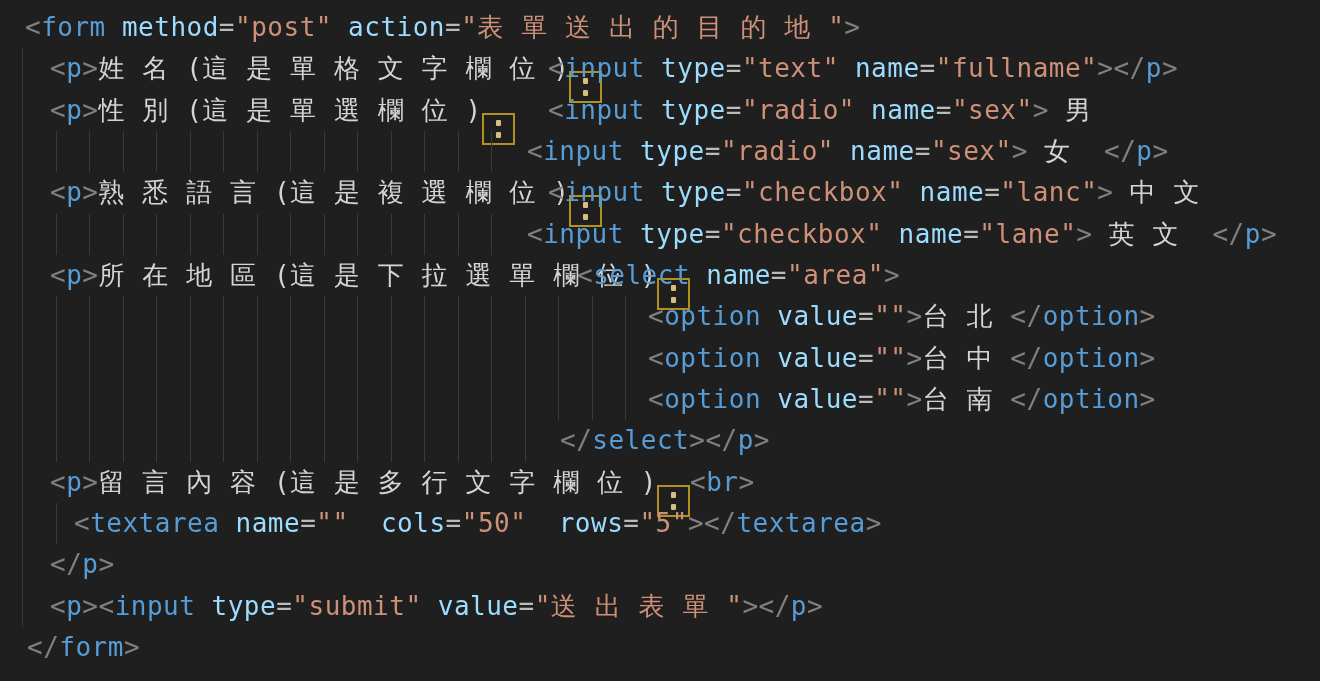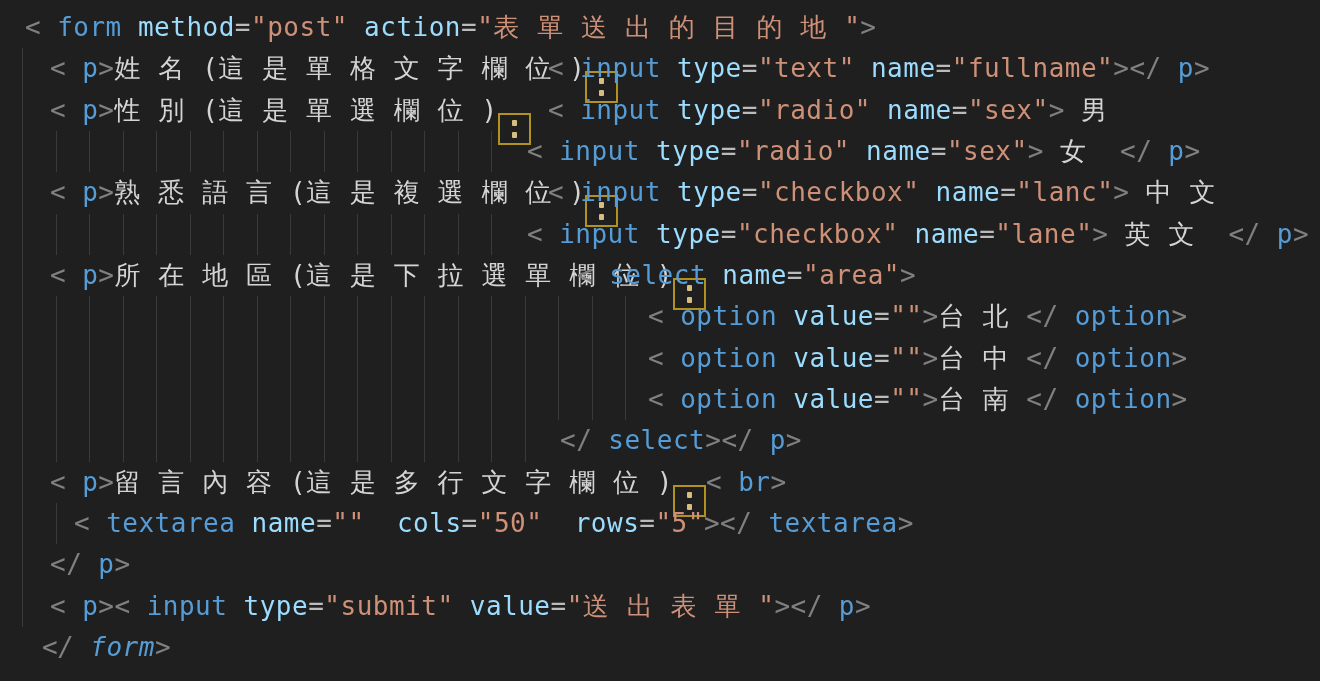--- a/index.html
+++ b/index.html
@@ -14,21 +14,21 @@
     font-size:26px;line-height:41.3px;letter-spacing:0.5px;
     cursor:text;
   }
   .line{position:relative;height:41.33px;white-space:pre;}
   .seg{position:absolute;top:0;}
   .guide{
     position:absolute;top:0;width:1px;height:100%;
     background:var(--c-guide,#3a3a3a);
   }
   .tk-p{color:var(--c-punctuation,#808080);}
-  .tk-t{color:var(--c-tag,#569cd6);margin-left:16px;}
+  .tk-t{color:var(--c-tag,#569cd6);}
   .tk-a{color:var(--c-attribute,#9cdcfe);}
   .tk-e{color:var(--c-equals,#bbbbbb);}
   .tk-s{color:var(--c-string,#ce9178);}
   .tk-x{color:var(--c-text,#d4d4d4);}
   .tk-c{color:var(--c-text,#d4d4d4);letter-spacing:17.85px;}
   .tk-sc{color:var(--c-string,#ce9178);letter-spacing:17.85px;}
   .ubox{
     display:inline-flex;flex-direction:column;justify-content:center;align-items:center;
     gap:6px;box-sizing:border-box;width:33px;height:32px;
     border:2px solid var(--c-unicode_box_border,#b1911f);
@@ -49,14 +49,14 @@
     <div class="line"><i class="guide" style="left: 22px;"></i><i class="guide" style="left: 55.5px;"></i><i class="guide" style="left: 89px;"></i><i class="guide" style="left: 122.5px;"></i><i class="guide" style="left: 156px;"></i><i class="guide" style="left: 189.5px;"></i><i class="guide" style="left: 223px;"></i><i class="guide" style="left: 256.5px;"></i><i class="guide" style="left: 290px;"></i><i class="guide" style="left: 323.5px;"></i><i class="guide" style="left: 357px;"></i><i class="guide" style="left: 390.5px;"></i><i class="guide" style="left: 424px;"></i><i class="guide" style="left: 457.5px;"></i><i class="guide" style="left: 491px;"></i><span class="seg" style="left: 527px;"><span class="tk-p">&lt;</span><span class="tk-t">input</span><span class="tk-x"> </span><span class="tk-a">type</span><span class="tk-e">=</span><span class="tk-s">"checkbox"</span><span class="tk-x"> </span><span class="tk-a">name</span><span class="tk-e">=</span><span class="tk-s">"lane"</span><span class="tk-p">&gt;</span><span class="tk-x"> </span><span class="tk-c">英文</span><span class="tk-x"> </span><span class="tk-p">&lt;/</span><span class="tk-t">p</span><span class="tk-p">&gt;</span></span></div>
     <div class="line"><i class="guide" style="left: 22px;"></i><span class="seg" style="left: 50px;"><span class="tk-p">&lt;</span><span class="tk-t">p</span><span class="tk-p">&gt;</span><span class="tk-c">所在地區</span><span class="tk-x">(</span><span class="tk-c">這是下拉選單欄位</span><span class="tk-x">)</span><span class="ubox" title="："><i></i><i></i></span></span><span class="seg" style="left: 577px;"><span class="tk-p">&lt;</span><span class="tk-t">select</span><span class="tk-x"> </span><span class="tk-a">name</span><span class="tk-e">=</span><span class="tk-s">"area"</span><span class="tk-p">&gt;</span></span></div>
     <div class="line"><i class="guide" style="left: 22px;"></i><i class="guide" style="left: 55.5px;"></i><i class="guide" style="left: 89px;"></i><i class="guide" style="left: 122.5px;"></i><i class="guide" style="left: 156px;"></i><i class="guide" style="left: 189.5px;"></i><i class="guide" style="left: 223px;"></i><i class="guide" style="left: 256.5px;"></i><i class="guide" style="left: 290px;"></i><i class="guide" style="left: 323.5px;"></i><i class="guide" style="left: 357px;"></i><i class="guide" style="left: 390.5px;"></i><i class="guide" style="left: 424px;"></i><i class="guide" style="left: 457.5px;"></i><i class="guide" style="left: 491px;"></i><i class="guide" style="left: 524.5px;"></i><i class="guide" style="left: 558px;"></i><i class="guide" style="left: 591.5px;"></i><i class="guide" style="left: 625px;"></i><span class="seg" style="left: 648px;"><span class="tk-p">&lt;</span><span class="tk-t">option</span><span class="tk-x"> </span><span class="tk-a">value</span><span class="tk-e">=</span><span class="tk-s">""</span><span class="tk-p">&gt;</span><span class="tk-c">台北</span><span class="tk-p">&lt;/</span><span class="tk-t">option</span><span class="tk-p">&gt;</span></span></div>
     <div class="line"><i class="guide" style="left: 22px;"></i><i class="guide" style="left: 55.5px;"></i><i class="guide" style="left: 89px;"></i><i class="guide" style="left: 122.5px;"></i><i class="guide" style="left: 156px;"></i><i class="guide" style="left: 189.5px;"></i><i class="guide" style="left: 223px;"></i><i class="guide" style="left: 256.5px;"></i><i class="guide" style="left: 290px;"></i><i class="guide" style="left: 323.5px;"></i><i class="guide" style="left: 357px;"></i><i class="guide" style="left: 390.5px;"></i><i class="guide" style="left: 424px;"></i><i class="guide" style="left: 457.5px;"></i><i class="guide" style="left: 491px;"></i><i class="guide" style="left: 524.5px;"></i><i class="guide" style="left: 558px;"></i><i class="guide" style="left: 591.5px;"></i><i class="guide" style="left: 625px;"></i><span class="seg" style="left: 648px;"><span class="tk-p">&lt;</span><span class="tk-t">option</span><span class="tk-x"> </span><span class="tk-a">value</span><span class="tk-e">=</span><span class="tk-s">""</span><span class="tk-p">&gt;</span><span class="tk-c">台中</span><span class="tk-p">&lt;/</span><span class="tk-t">option</span><span class="tk-p">&gt;</span></span></div>
     <div class="line"><i class="guide" style="left: 22px;"></i><i class="guide" style="left: 55.5px;"></i><i class="guide" style="left: 89px;"></i><i class="guide" style="left: 122.5px;"></i><i class="guide" style="left: 156px;"></i><i class="guide" style="left: 189.5px;"></i><i class="guide" style="left: 223px;"></i><i class="guide" style="left: 256.5px;"></i><i class="guide" style="left: 290px;"></i><i class="guide" style="left: 323.5px;"></i><i class="guide" style="left: 357px;"></i><i class="guide" style="left: 390.5px;"></i><i class="guide" style="left: 424px;"></i><i class="guide" style="left: 457.5px;"></i><i class="guide" style="left: 491px;"></i><i class="guide" style="left: 524.5px;"></i><i class="guide" style="left: 558px;"></i><i class="guide" style="left: 591.5px;"></i><i class="guide" style="left: 625px;"></i><span class="seg" style="left: 648px;"><span class="tk-p">&lt;</span><span class="tk-t">option</span><span class="tk-x"> </span><span class="tk-a">value</span><span class="tk-e">=</span><span class="tk-s">""</span><span class="tk-p">&gt;</span><span class="tk-c">台南</span><span class="tk-p">&lt;/</span><span class="tk-t">option</span><span class="tk-p">&gt;</span></span></div>
     <div class="line"><i class="guide" style="left: 22px;"></i><i class="guide" style="left: 55.5px;"></i><i class="guide" style="left: 89px;"></i><i class="guide" style="left: 122.5px;"></i><i class="guide" style="left: 156px;"></i><i class="guide" style="left: 189.5px;"></i><i class="guide" style="left: 223px;"></i><i class="guide" style="left: 256.5px;"></i><i class="guide" style="left: 290px;"></i><i class="guide" style="left: 323.5px;"></i><i class="guide" style="left: 357px;"></i><i class="guide" style="left: 390.5px;"></i><i class="guide" style="left: 424px;"></i><i class="guide" style="left: 457.5px;"></i><i class="guide" style="left: 491px;"></i><i class="guide" style="left: 524.5px;"></i><span class="seg" style="left: 560px;"><span class="tk-p">&lt;/</span><span class="tk-t">select</span><span class="tk-p">&gt;&lt;/</span><span class="tk-t">p</span><span class="tk-p">&gt;</span></span></div>
     <div class="line"><i class="guide" style="left: 22px;"></i><span class="seg" style="left: 50px;"><span class="tk-p">&lt;</span><span class="tk-t">p</span><span class="tk-p">&gt;</span><span class="tk-c">留言內容</span><span class="tk-x">(</span><span class="tk-c">這是多行文字欄位</span><span class="tk-x">)</span><span class="ubox" title="："><i></i><i></i></span><span class="tk-p">&lt;</span><span class="tk-t">br</span><span class="tk-p">&gt;</span></span></div>
     <div class="line"><i class="guide" style="left: 22px;"></i><i class="guide" style="left: 55.5px;"></i><span class="seg" style="left: 74px;"><span class="tk-p">&lt;</span><span class="tk-t">textarea</span><span class="tk-x"> </span><span class="tk-a">name</span><span class="tk-e">=</span><span class="tk-s">""</span><span class="tk-x">  </span><span class="tk-a">cols</span><span class="tk-e">=</span><span class="tk-s">"50"</span><span class="tk-x">  </span><span class="tk-a">rows</span><span class="tk-e">=</span><span class="tk-s">"5"</span><span class="tk-p">&gt;&lt;/</span><span class="tk-t">textarea</span><span class="tk-p">&gt;</span></span></div>
     <div class="line"><i class="guide" style="left: 22px;"></i><span class="seg" style="left: 50px;"><span class="tk-p">&lt;/</span><span class="tk-t">p</span><span class="tk-p">&gt;</span></span></div>
     <div class="line"><i class="guide" style="left: 22px;"></i><span class="seg" style="left: 50px;"><span class="tk-p">&lt;</span><span class="tk-t">p</span><span class="tk-p">&gt;&lt;</span><span class="tk-t">input</span><span class="tk-x"> </span><span class="tk-a">type</span><span class="tk-e">=</span><span class="tk-s">"submit"</span><span class="tk-x"> </span><span class="tk-a">value</span><span class="tk-e">=</span><span class="tk-s">"</span><span class="tk-sc">送出表單</span><span class="tk-s">"</span><span class="tk-p">&gt;&lt;/</span><span class="tk-t">p</span><span class="tk-p">&gt;</span></span></div>
-    <div class="line"><span class="seg" style="left: 42px; font-style: italic;"><span class="tk-p">&lt;/</span><span class="tk-t">form</span><span class="tk-p">&gt;</span></span></div>
+    <div class="line"><span class="seg" style="left: 27px;"><span class="tk-p">&lt;/</span><span class="tk-t">form</span><span class="tk-p">&gt;</span></span></div>
   </div>
 
 </body></html>

